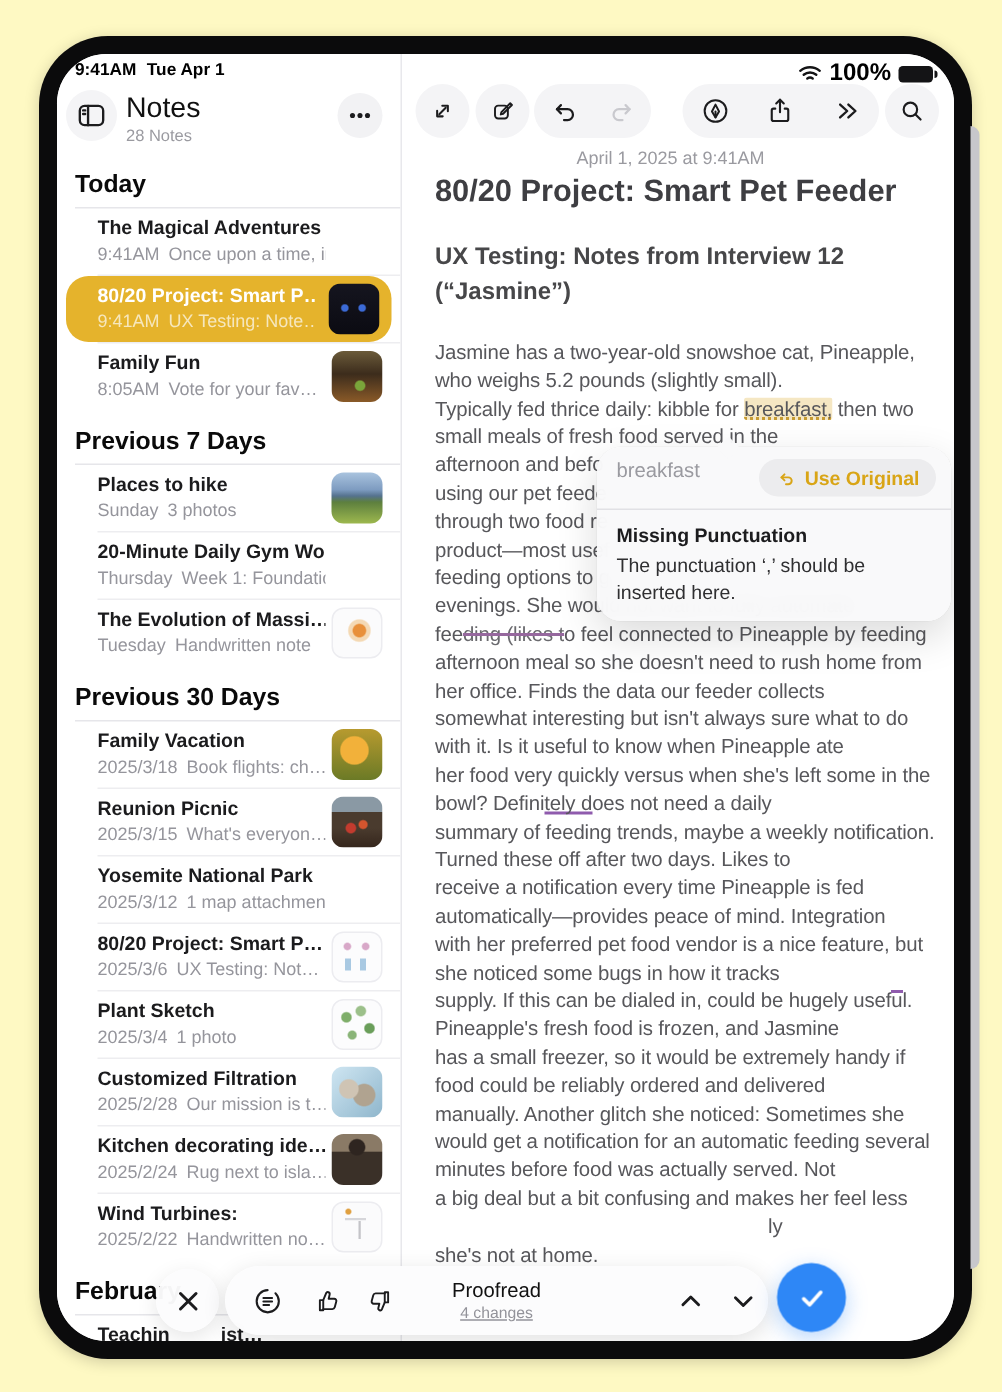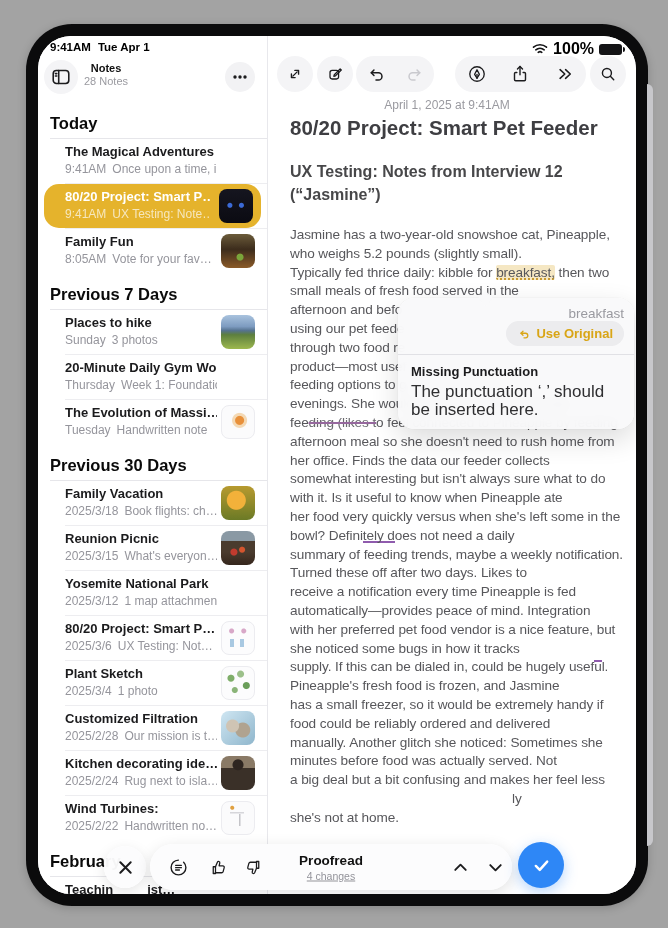--- a/index.html
+++ b/index.html
@@ -1,18 +1,18 @@
 <!DOCTYPE html>
 <html><head>
 <meta charset="utf-8">
 <style>
   html,body{margin:0;padding:0;background:#ffffff;width:668px;height:928px;
     font-family:"Liberation Sans", sans-serif; -webkit-font-smoothing:antialiased;}
   *{box-sizing:border-box;}
-  .stage{position:relative;width:668px;height:928px;overflow:hidden;background:#a3a3a3;padding-left:21px;}
+  .stage{position:relative;width:668px;height:928px;overflow:hidden;background:#fef9c3;padding-left:21px;}
 
   
   .device{position:absolute;left:26px;top:24px;width:622px;height:882px;
     background:#0b0b0c;border-radius:46px;box-shadow:0 2px 10px rgba(0,0,0,.18);}
   .device::after{content:"";position:absolute;right:-5px;top:60px;bottom:60px;width:6px;
     background:#c7c7cb;border-radius:0 8px 8px 0;}
   .screen{position:absolute;inset:12px;border-radius:33px;background:#ffffff;overflow:hidden;}
 
   
   .statusbar{position:absolute;left:0;right:0;top:0;height:22px;z-index:5;}
@@ -23,21 +23,21 @@
   .batt{width:23px;height:11px;border-radius:3px;background:#141416;position:relative;}
   .batt::after{content:"";position:absolute;right:-3px;top:3px;width:2px;height:5px;background:#141416;border-radius:0 2px 2px 0;}
 
   
   .sidebar{position:absolute;left:0;top:0;bottom:0;width:230px;border-right:1px solid #e8e8ec;
     padding-top:24px;overflow:hidden;background:#fff;}
   .side-head{position:relative;height:42px;}
   .side-toggle{position:absolute;left:6px;top:0;width:34px;height:34px;border-radius:50%;
     background:#f4f4f6;display:flex;align-items:center;justify-content:center;}
   .side-titles{position:absolute;left:46px;top:2px;}
-  .side-title{font-size:11px;font-weight:700;color:#111;text-align:center;}
+  .side-title{font-size:19px;font-weight:400;color:#111;}
   .side-sub{font-size:11px;color:#9a9aa0;margin-top:1px;}
   .side-more{position:absolute;right:12px;top:2px;width:30px;height:30px;border-radius:50%;
     background:#f2f2f4;display:flex;align-items:center;justify-content:center;}
 
   .side-section-header{margin:12px 0 5px 12px;font-size:16.5px;font-weight:800;color:#0a0a0a;}
   .side-divider{border-top:1px solid #e6e6ea;margin-left:12px;}
   .side-divider.row-div{margin-left:27px;border-top-color:#ededf0;}
 
   .row{position:relative;height:44px;padding:5px 50px 0 27px;white-space:nowrap;overflow:hidden;cursor:default;}
   .row-title{font-size:13px;font-weight:700;color:#1b1b1d;overflow:hidden;}
@@ -100,39 +100,39 @@
   .seg-po{background-image:linear-gradient(#8f5bad,#8f5bad);background-size:100% 2px;
     background-position:0 1px;background-repeat:no-repeat;}
   .seg-gap{display:inline-block;width:222px;}
 
   
   .popup{position:absolute;left:360px;top:262px;width:236px;border-radius:16px;z-index:8;
     background:rgba(249,249,250,0.94);backdrop-filter:blur(6px);
     box-shadow:0 10px 28px rgba(0,0,0,0.14),0 0 0 0.5px rgba(0,0,0,0.04);}
   .popup::before{content:"";position:absolute;left:82px;top:-5px;width:11px;height:11px;
     background:rgba(249,249,250,0.96);transform:rotate(45deg);border-radius:2px;}
-  .popup-top{display:flex;align-items:flex-end;justify-content:space-between;padding:8px 10px 8px 13px;flex-direction:column;}
+  .popup-top{display:flex;align-items:flex-start;justify-content:space-between;padding:8px 10px 8px 13px;}
   .popup-word{font-size:13.5px;color:#9a9aa0;}
   .use-original{display:flex;align-items:center;gap:5px;background:#ececee;border-radius:15px;
     padding:5px 11px;font-size:13px;font-weight:700;color:#d9a516;cursor:pointer;}
   .popup-div{border-top:1px solid #e1e1e5;}
   .popup-bottom{padding:9px 13px 11px 13px;}
   .popup-err-title{font-size:13px;font-weight:800;color:#1c1c1e;margin-bottom:4px;}
-  .popup-err-desc{font-size:17px;line-height:17.5px;color:#2f2f31;width:200px;}
+  .popup-err-desc{font-size:13px;line-height:17.5px;color:#2f2f31;width:200px;}
 
   
   .close-btn{position:absolute;left:66px;top:810px;width:42px;height:42px;border-radius:50%;z-index:10;
     background:rgba(252,252,253,0.97);box-shadow:0 4px 14px rgba(0,0,0,0.10);
     display:flex;align-items:center;justify-content:center;cursor:pointer;}
   .proof-pill{position:absolute;left:112px;top:808px;width:362px;height:46px;border-radius:23px;z-index:10;
     background:rgba(252,252,253,0.92);backdrop-filter:blur(6px);box-shadow:0 4px 16px rgba(0,0,0,0.12);}
   .pp-icon{position:absolute;top:50%;transform:translateY(-50%);display:flex;align-items:center;
     justify-content:center;width:30px;height:30px;cursor:pointer;}
   .pp-center{position:absolute;left:50%;top:50%;transform:translate(-50%,-50%);text-align:center;}
-  .pp-title{font-size:13.5px;font-weight:700;color:#111;}
+  .pp-title{font-size:13.5px;font-weight:400;color:#111;}
   .pp-sub{font-size:10.5px;color:#93939a;margin-top:2px;text-decoration:underline;}
   .accept-btn{position:absolute;left:480px;top:806px;width:46px;height:46px;border-radius:50%;z-index:10;
     background:#2e87f6;display:flex;align-items:center;justify-content:center;cursor:pointer;
     box-shadow:0 4px 14px rgba(46,135,246,0.35);}
 
   svg{display:block;}
 </style>
 </head>
 <body>
 
@@ -356,20 +356,21 @@
             <div class="bl"><span>Turned these off after two days. Likes to</span></div>
             <div class="bl"><span>receive a notification every time Pineapple is fed</span></div>
             <div class="bl"><span>automatically—provides peace of mind. Integration</span></div>
             <div class="bl"><span>with her preferred pet food vendor is a nice feature, but</span></div>
             <div class="bl"><span>she noticed some bugs in how it tracks</span></div>
             <div class="bl"><span>supply. If this can be dialed in, could be hugely usef</span><span class="seg-po">u</span><span>l.</span></div>
             <div class="bl"><span>Pineapple's fresh food is frozen, and Jasmine</span></div>
             <div class="bl"><span>has a small freezer, so it would be extremely handy if</span></div>
             <div class="bl"><span>food could be reliably ordered and delivered</span></div>
             <div class="bl"><span>manually. Another glitch she noticed: Sometimes she</span></div>
+            <div class="bl"><span>would get a notification for an automatic feeding several</span></div>
             <div class="bl"><span>minutes before food was actually served. Not</span></div>
             <div class="bl"><span>a big deal but a bit confusing and makes her feel less</span></div>
             <div class="bl"><span class="seg-gap"></span><span>ly</span></div>
             <div class="bl"><span>she's not at home.</span></div>
           </div>
     </div>
 
     <div class="popup">
       <div class="popup-top">
         <span class="popup-word">breakfast</span>

